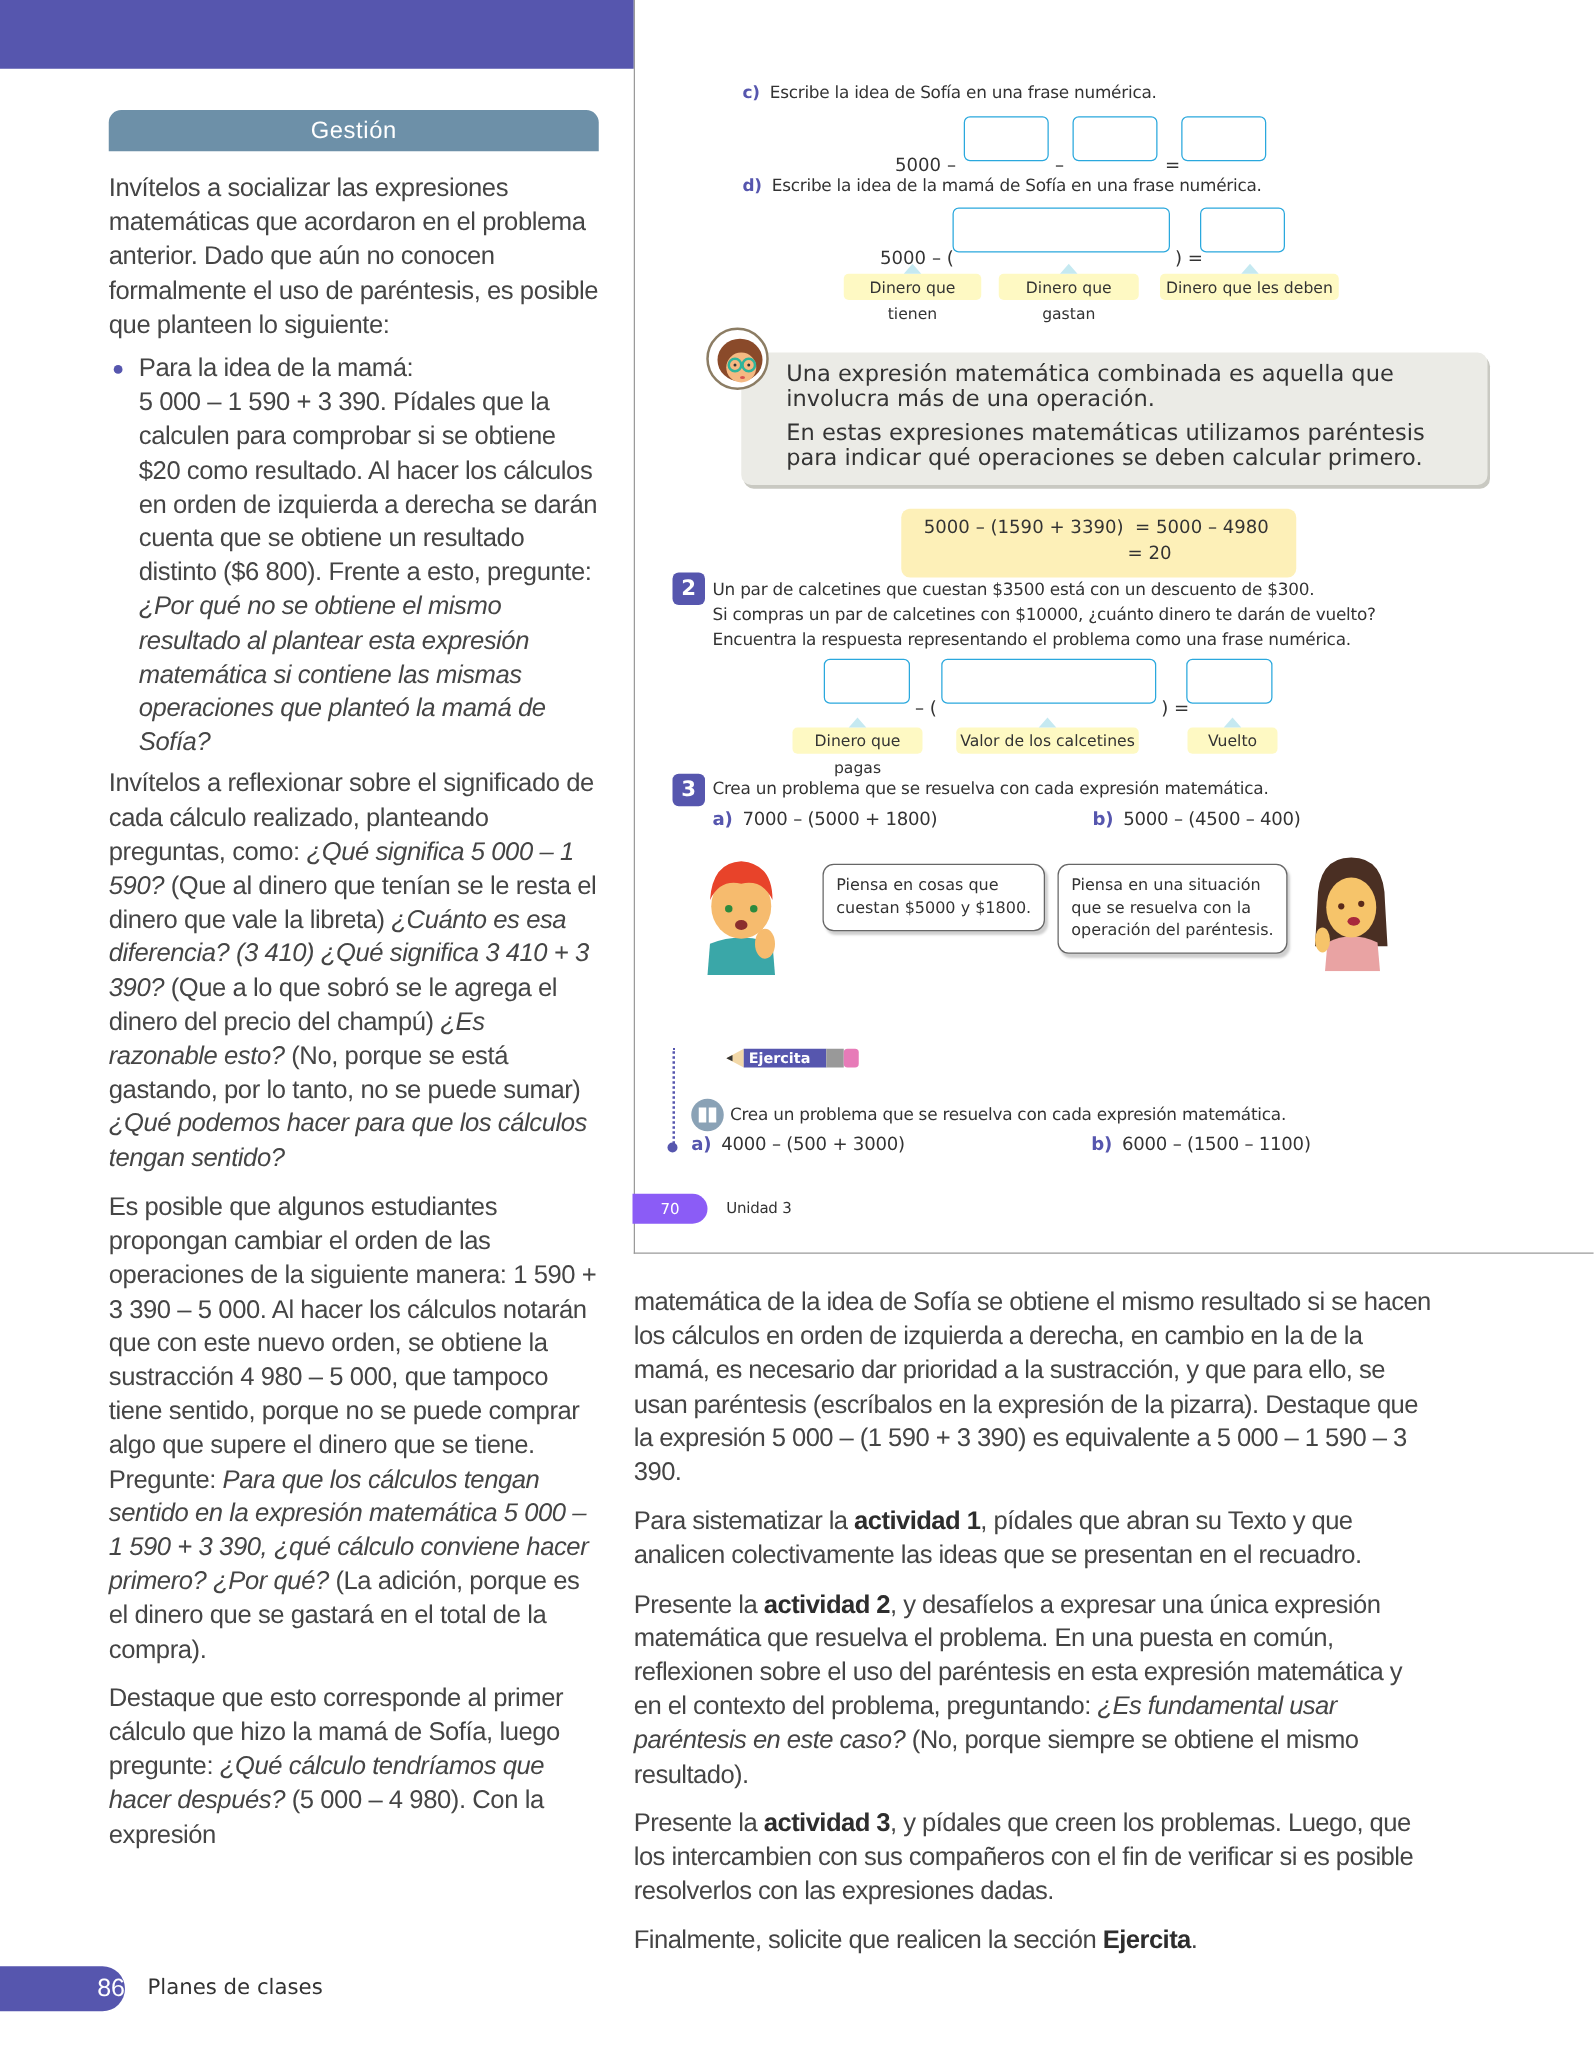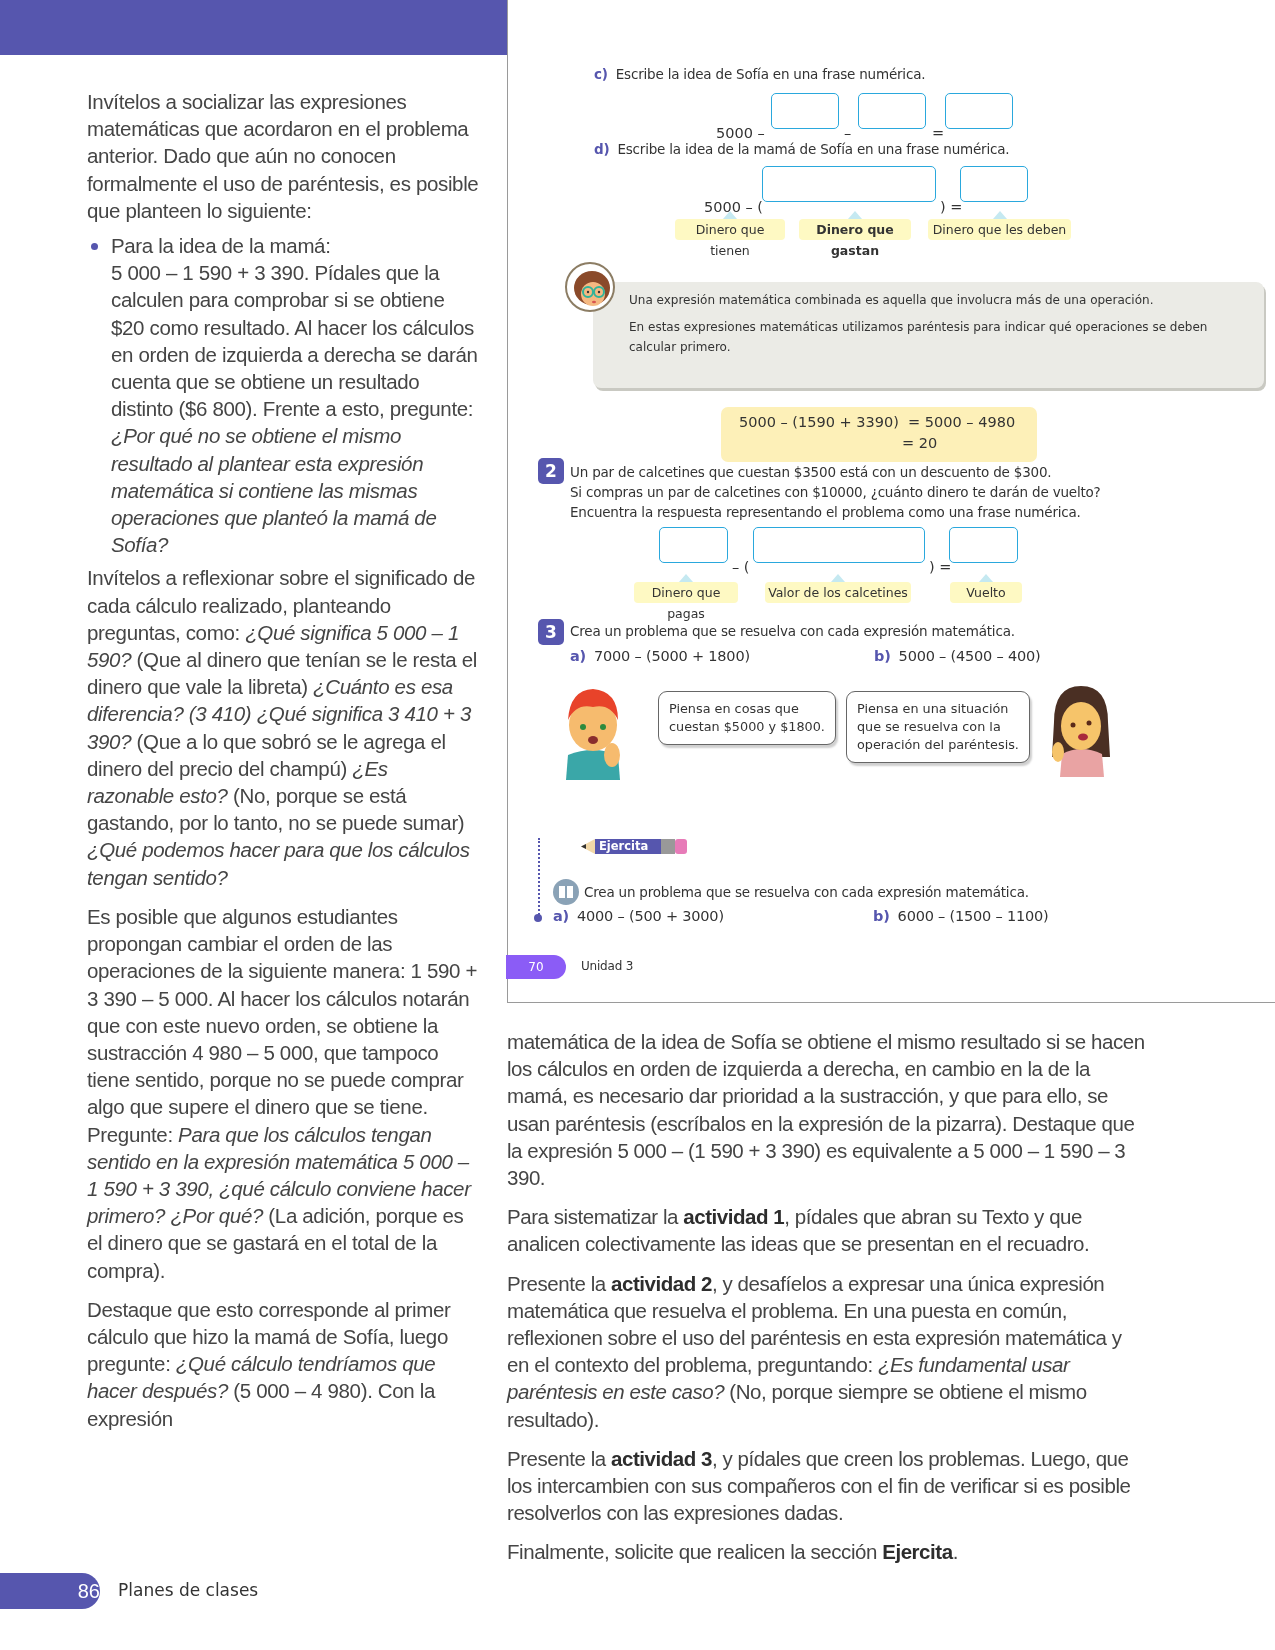--- a/index.html
+++ b/index.html
@@ -20,21 +20,21 @@
   b { font-weight: bold; color: #2d2d2d; }
 
   
   .student-page { position: absolute; left: 507px; top: 0; width: 768px; height: 1003px; border: 1.5px solid #9a9a9a; border-top: none; border-right: none; background: #fff; font-family: "DejaVu Sans", sans-serif; color: #333; }
   .sp { position: absolute; font-size: 13.5px; letter-spacing: -0.2px; white-space: nowrap; }
   .lbl { color: #5656ae; font-weight: bold; margin-right: 8px; }
   .box { position: absolute; border: 1.6px solid #2aa8dd; border-radius: 5px; background: #fff; height: 36px; }
   .op { position: absolute; font-size: 14.5px; color: #333; margin-top: 24px; }
   .tag { position: absolute; background: #fef9c3; border-radius: 4px; font-size: 12.5px; color: #333; height: 21px; line-height: 21px; text-align: center; }
   .tag::before { content: ""; position: absolute; left: 50%; top: -8px; margin-left: -7px; border-left: 7px solid transparent; border-right: 7px solid transparent; border-bottom: 8px solid #c5e9f1; }
-  .info-box { position: absolute; left: 85px; top: 282px; width: 671px; height: 106px; background: #ebebe6; border-radius: 8px; box-shadow: 2px 3px 0 #c9c9c2; padding: 8px 20px 0 36px; font-size: 12px; line-height: 20px; }
+  .info-box { position: absolute; left: 85px; top: 282px; width: 597px; height: 106px; background: #ebebe6; border-radius: 8px; box-shadow: 2px 3px 0 #c9c9c2; padding: 8px 20px 0 36px; font-size: 18px; line-height: 20px; }
   .info-box p { margin-bottom: 7px; }
   .avatar { position: absolute; left: 57px; top: 262px; width: 50px; height: 50px; border-radius: 50%; border: 2px solid #8c7d64; background: #fff; overflow: hidden; }
   .yellow-box { position: absolute; left: 213px; top: 407px; width: 316px; height: 55px; background: #fdf0b8; border-radius: 7px; font-size: 14.5px; line-height: 21px; padding: 5px 0 0 18px; }
   .num-badge { position: absolute; width: 26px; height: 26px; background: #5656ae; border-radius: 5px; color: #fff; font-weight: bold; font-size: 17px; text-align: center; line-height: 26px; }
   .bubble { position: absolute; background: #fff; border: 1.3px solid #666; border-radius: 9px; box-shadow: 2px 3px 2px #cfcfcf; font-size: 12.8px; line-height: 18px; padding: 8px 10px; white-space: nowrap; }
   .ejercita-tag { position: absolute; left: 73px; top: 838px; width: 96px; height: 17px; }
   .footer-badge { position: absolute; left: -2px; top: 955px; width: 60px; height: 24px; background: #8b5cf6; border-radius: 0 12px 12px 0; color: #fff; font-size: 12px; text-align: center; line-height: 24px; }
 
   
   .right-col { position: absolute; left: 507px; top: 1028px; width: 640px; font-size: 20.5px; line-height: 27.2px; color: #454545; letter-spacing: -0.45px; }
@@ -43,20 +43,21 @@
   
   .page-footer-badge { position: absolute; left: 0; top: 1573px; width: 100px; height: 36px; background: #5656ae; border-radius: 0 18px 18px 0; color: #fff; font-size: 20px; line-height: 36px; text-align: right; padding-left: 16px; }
   .page-footer-label { position: absolute; left: 118px; top: 1580px; font-size: 17px; color: #333; font-family: "DejaVu Sans", sans-serif; }
 </style>
 </head>
 <body>
 
 <div class="top-band"></div>
 
 <div class="left-col">
+  <div class="gestion-header">Gestión</div>
   <p>Invítelos a socializar las expresiones matemáticas que acordaron en el problema anterior. Dado que aún no conocen formalmente el uso de paréntesis, es posible que planteen lo siguiente:</p>
   <ul>
     <li>
       <span class="bullet"></span>
       <span>Para la idea de la mamá:</span><br>
       <span>5 000 – 1 590 + 3 390. Pídales que la calculen para comprobar si se obtiene $20 como resultado. Al hacer los cálculos en orden de izquierda a derecha se darán cuenta que se obtiene un resultado distinto ($6 800). Frente a esto, pregunte: </span><em>¿Por qué no se obtiene el mismo resultado al plantear esta expresión matemática si contiene las mismas operaciones que planteó la mamá de Sofía?</em>
     </li>
   </ul>
   <p>
     <span>Invítelos a reflexionar sobre el significado de cada cálculo realizado, planteando preguntas, como: </span><em>¿Qué significa 5 000 – 1 590?</em><span> (Que al dinero que tenían se le resta el dinero que vale la libreta) </span><em>¿Cuánto es esa diferencia? (3 410) ¿Qué significa 3 410 + 3 390?</em><span> (Que a lo que sobró se le agrega el dinero del precio del champú) </span><em>¿Es razonable esto?</em><span> (No, porque se está gastando, por lo tanto, no se puede sumar) </span><em>¿Qué podemos hacer para que los cálculos tengan sentido?</em>
@@ -83,21 +84,21 @@
 
   <div class="sp" style="left:86px; top:141px;">
     <span class="lbl">d)</span><span>Escribe la idea de la mamá de Sofía en una frase numérica.</span>
   </div>
   <span class="op" style="left:196px; top:175px;">5000 – (</span>
   <div class="box" style="left:254px; top:166px; width:174px;"></div>
   <span class="op" style="left:432px; top:175px;">) =</span>
   <div class="box" style="left:452px; top:166px; width:68px;"></div>
 
   <div class="tag" style="left:167px; top:219px; width:110px;">Dinero que tienen</div>
-  <div class="tag" style="left:291px; top:219px; width:112px;font-weight:bold;">Dinero que gastan</div>
+  <div class="tag" style="left:291px; top:219px; width:112px;">Dinero que gastan</div>
   <div class="tag" style="left:420px; top:219px; width:143px;">Dinero que les deben</div>
 
   <div class="info-box">
     <p style="white-space:normal;">Una expresión matemática combinada es aquella que involucra más de una operación.</p>
     <p style="white-space:normal;">En estas expresiones matemáticas utilizamos paréntesis para indicar qué operaciones se deben calcular primero.</p>
   </div>
   <div class="avatar">
     <svg width="50" height="50" viewBox="0 0 50 50">
       <ellipse cx="25" cy="24" rx="18" ry="17" fill="#8a4a2a"></ellipse>
       <ellipse cx="26" cy="30" rx="12" ry="12" fill="#f5b982"></ellipse>

